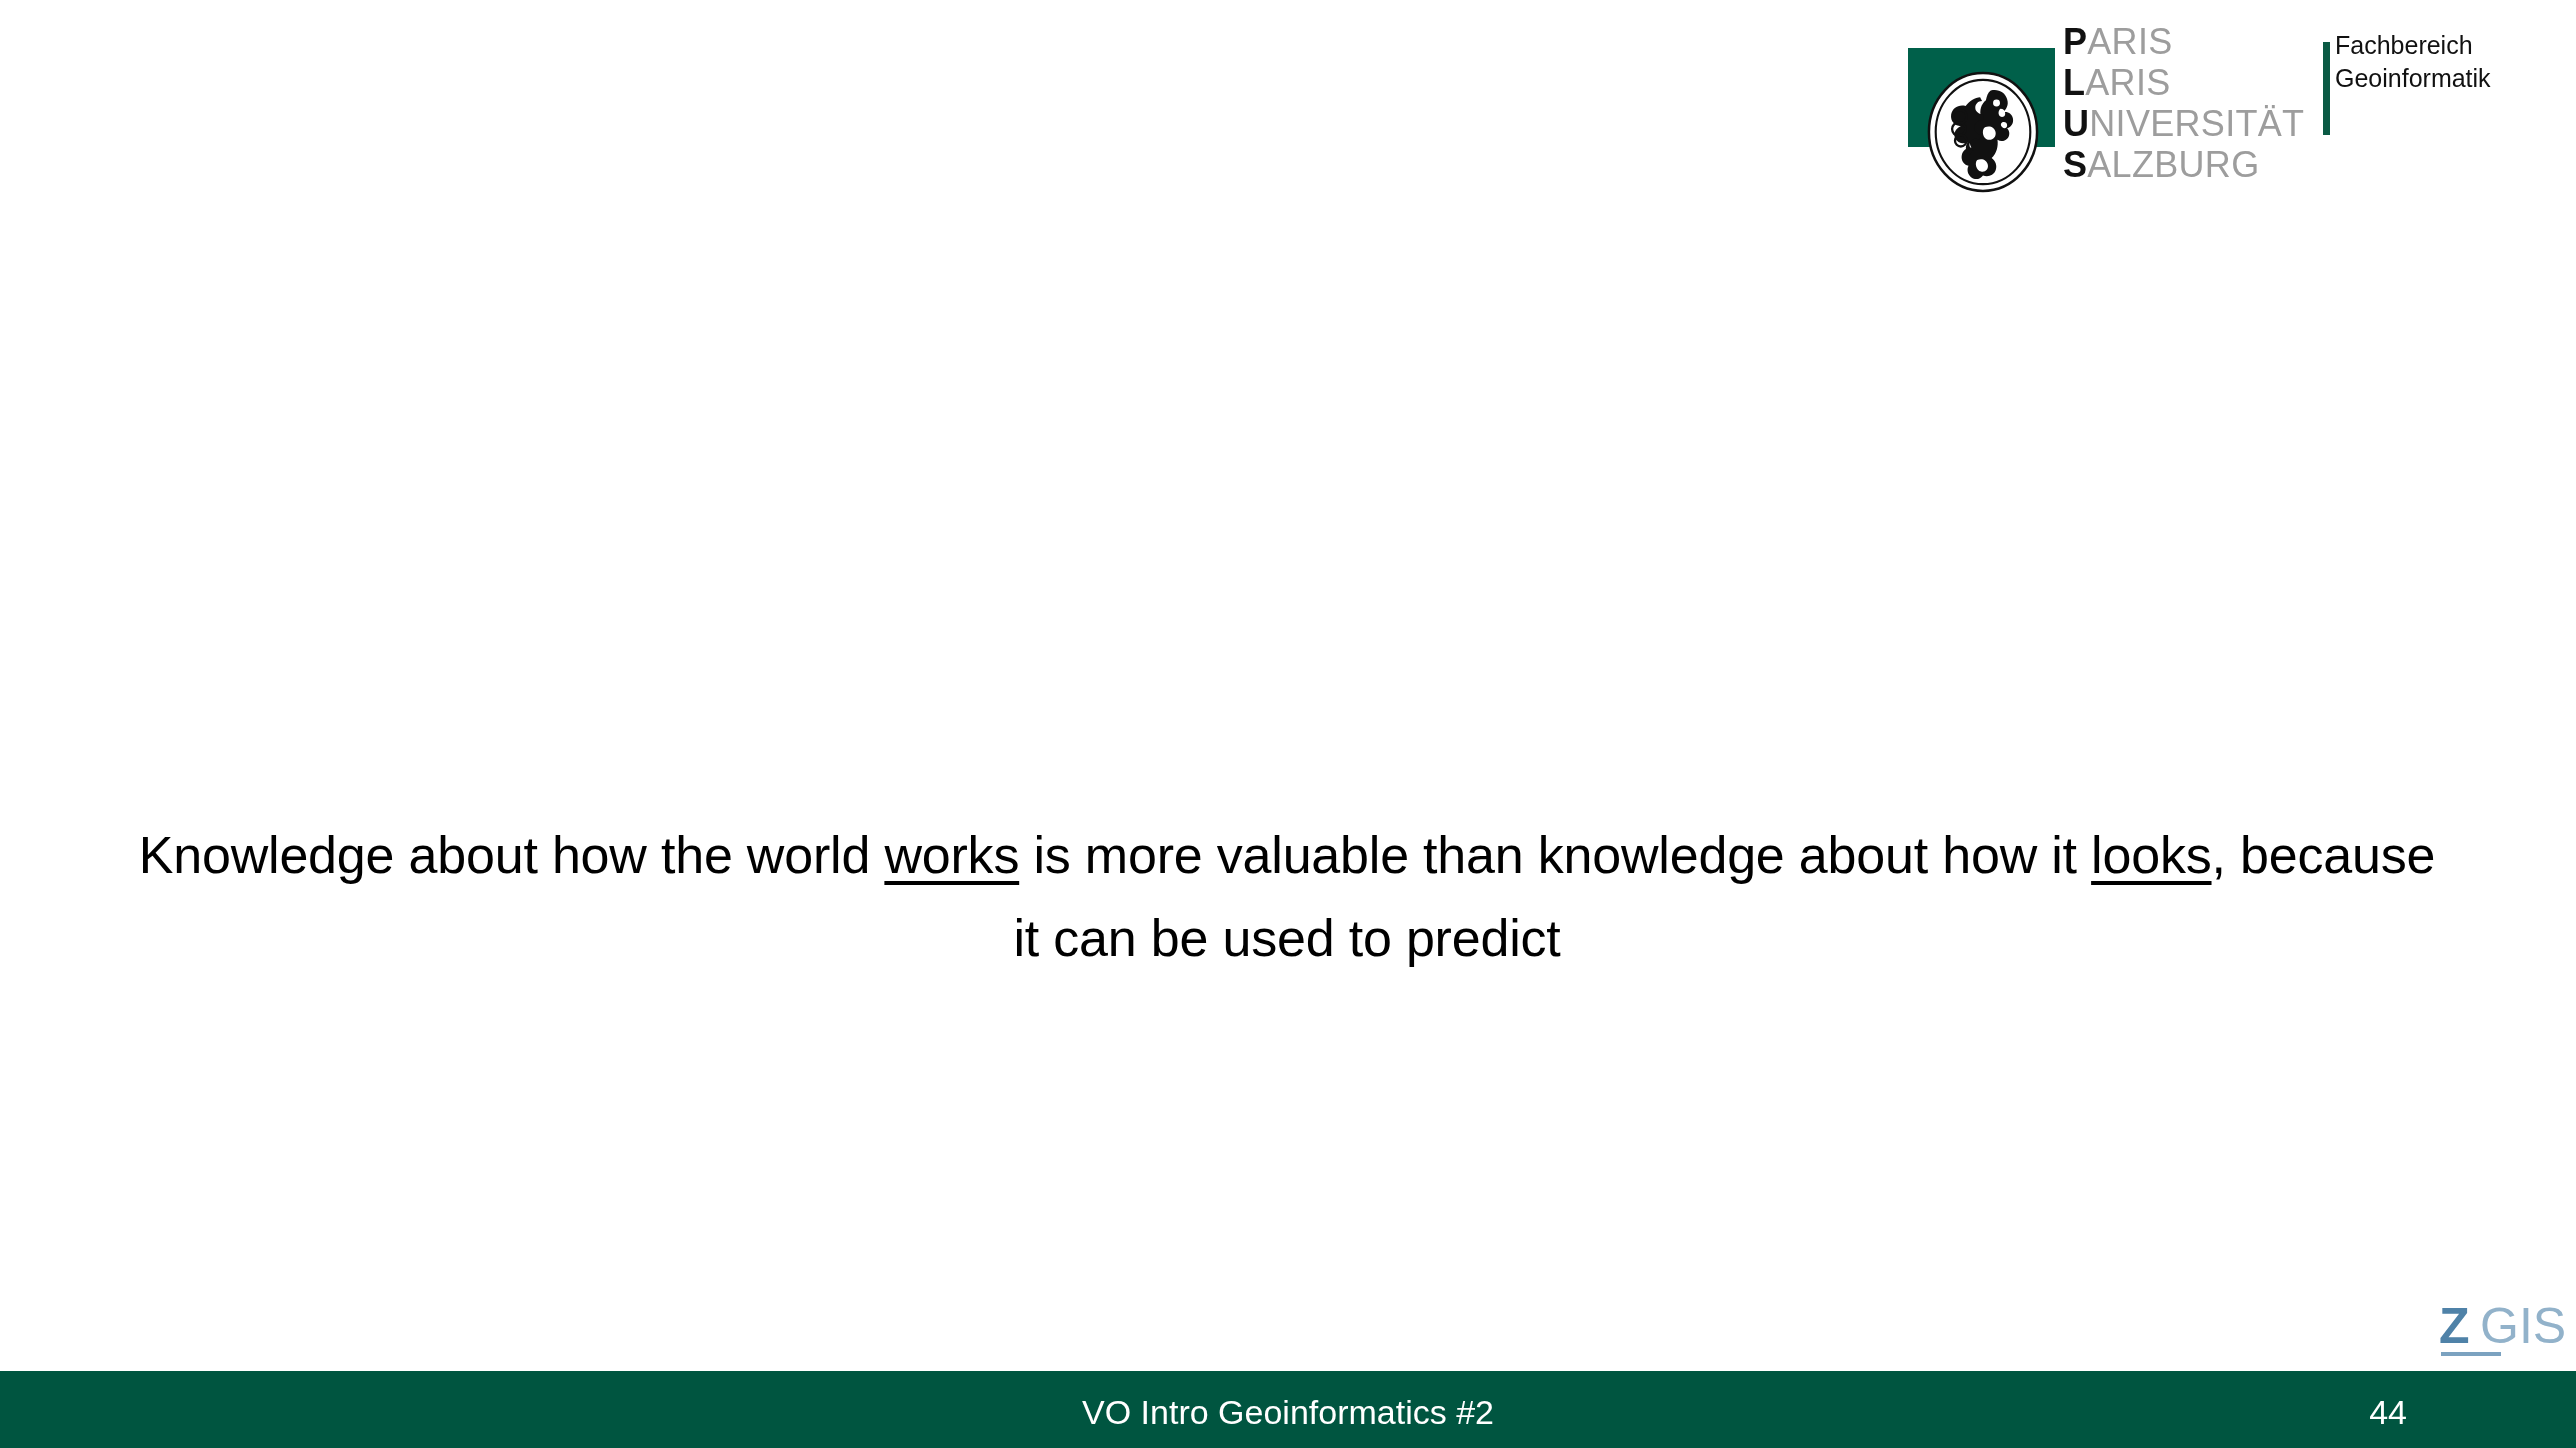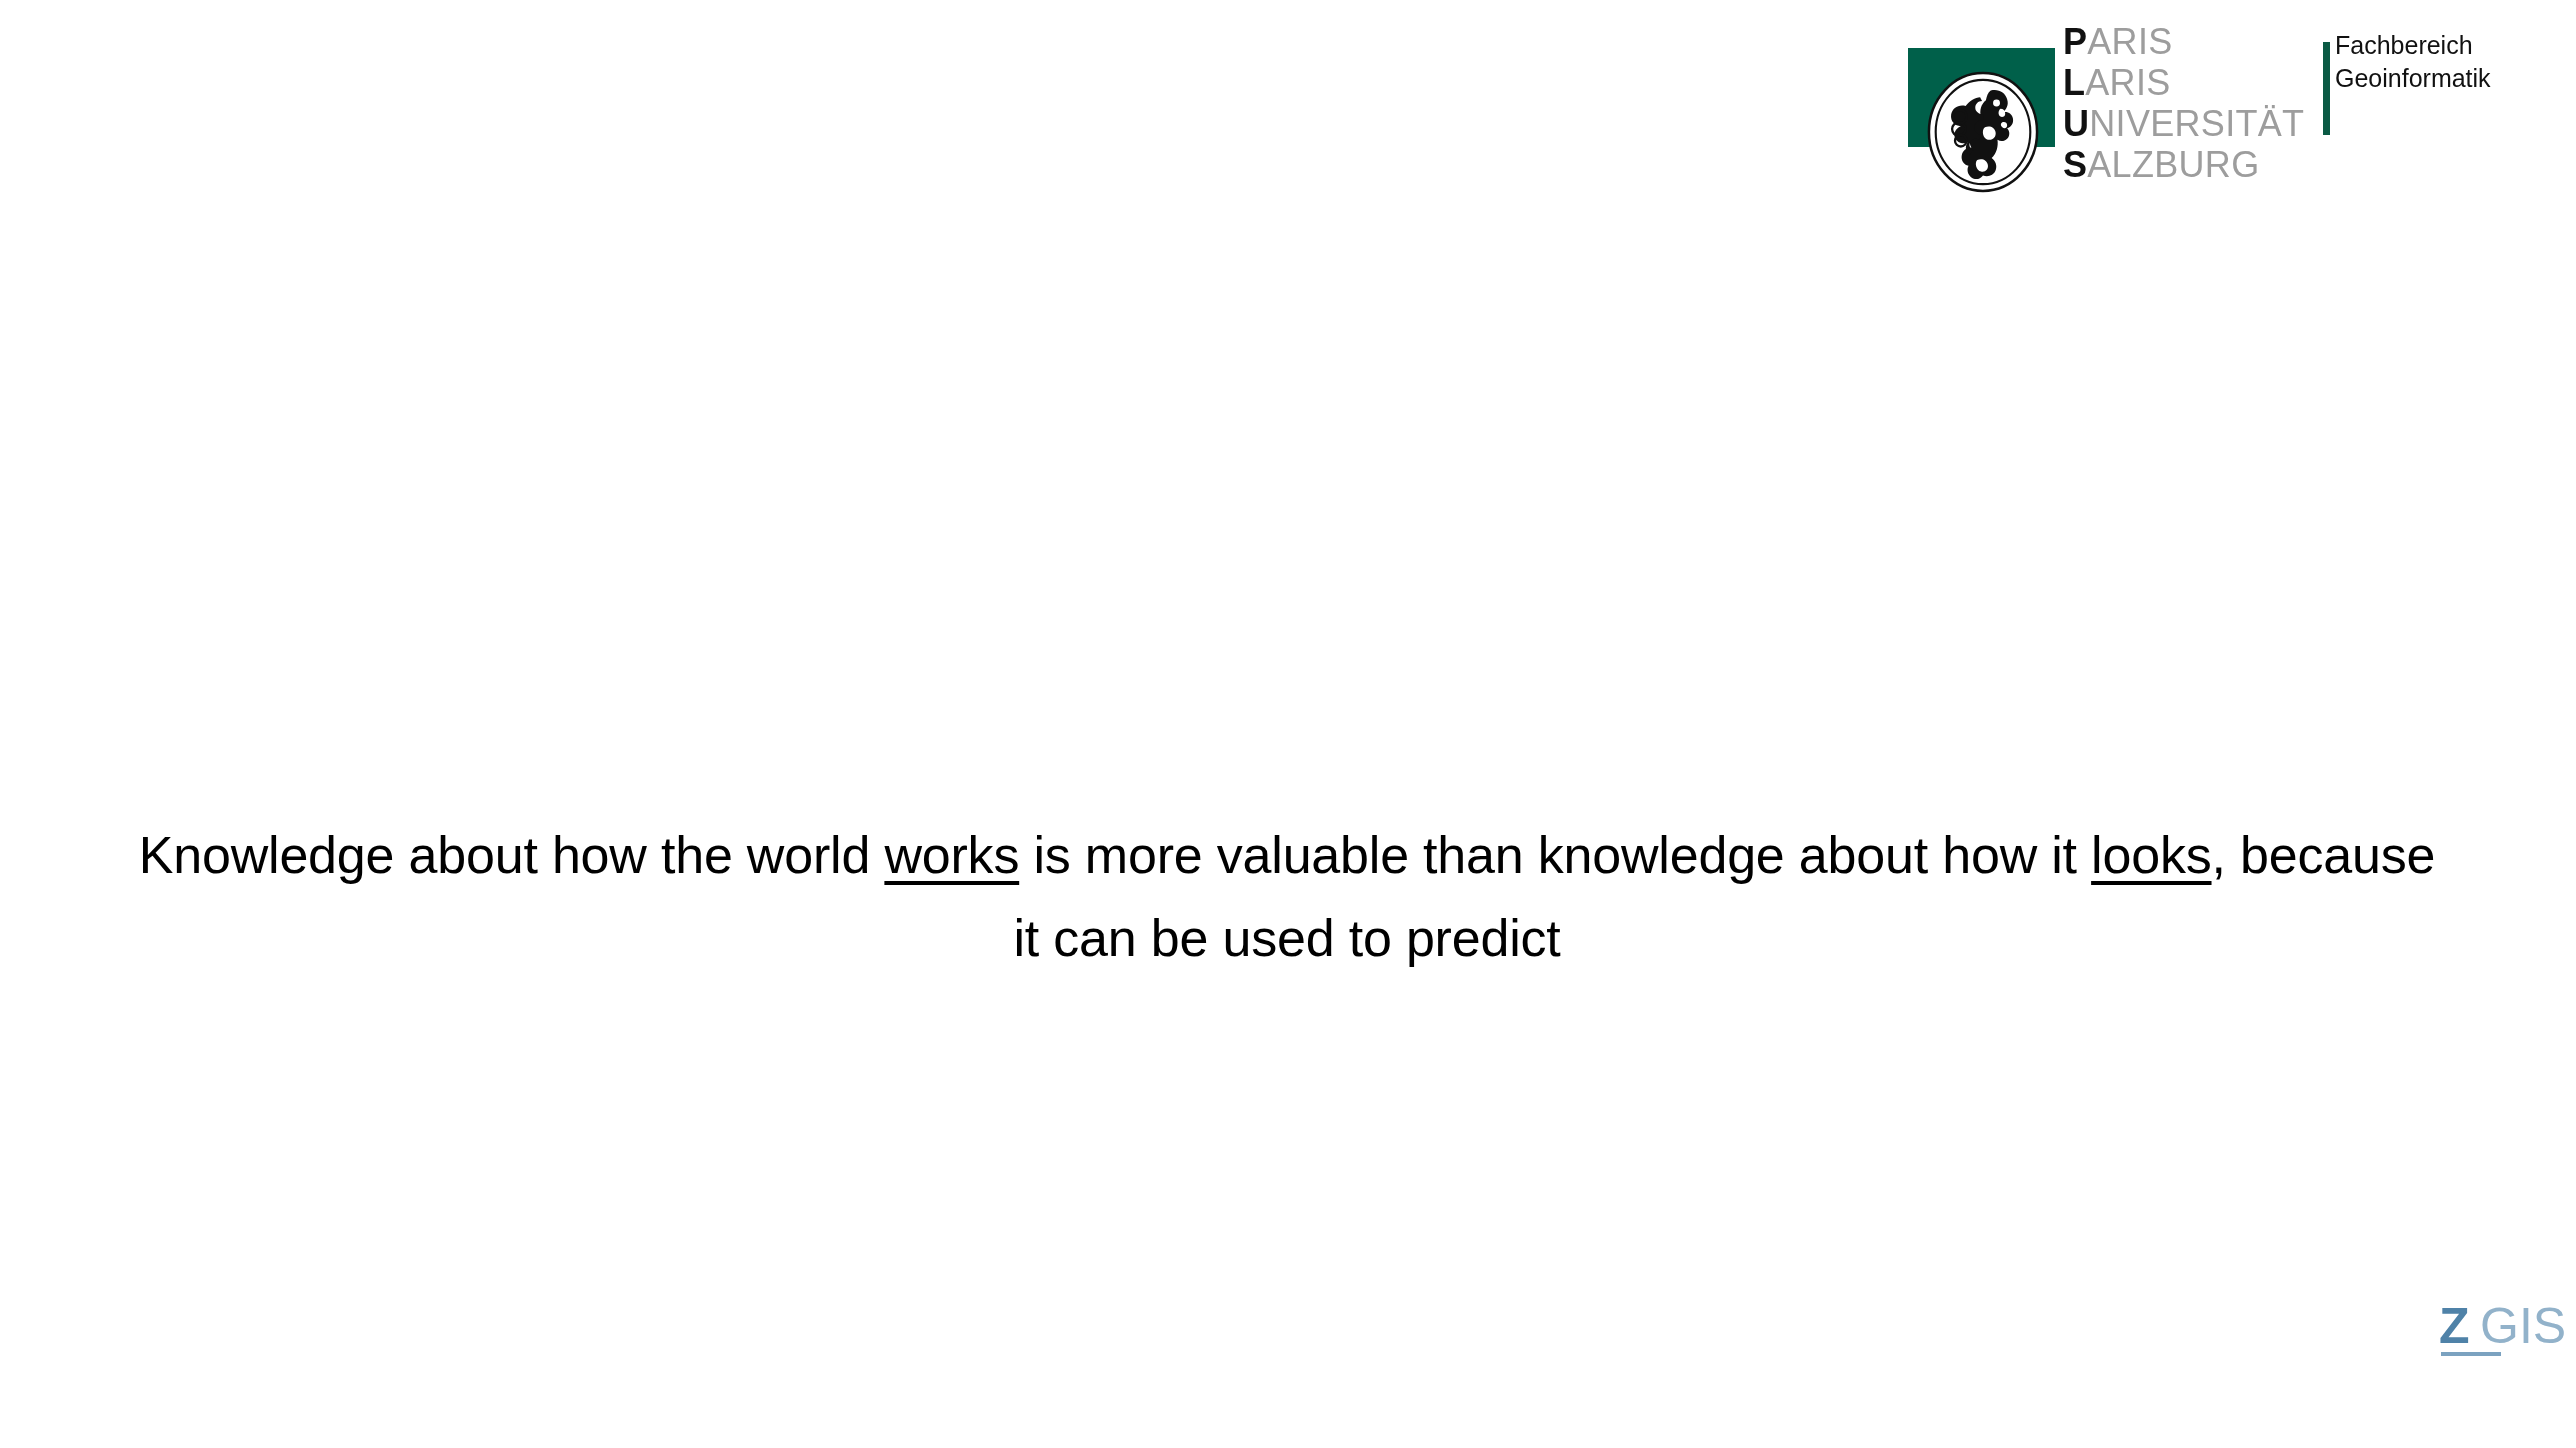--- a/index.html
+++ b/index.html
@@ -237,15 +237,19 @@
   </div>
 
   <div class="body-text"><span>Knowledge about how the world </span><span class="u">works</span><span> is more valuable than knowledge about how it </span><span class="u">looks</span><span>, because it can be used to predict</span></div>
 
   <div class="zgis">
     <span class="zgis-z">Z</span>
     <span class="zgis-gis">GIS</span>
     <span class="zgis-underline"></span>
   </div>
 
+  <div class="footer-bar">
+    <div class="footer-title">VO Intro Geoinformatics #2</div>
+    <div class="footer-page">44</div>
+  </div>
 
 </div>
 
 
 </body></html>

